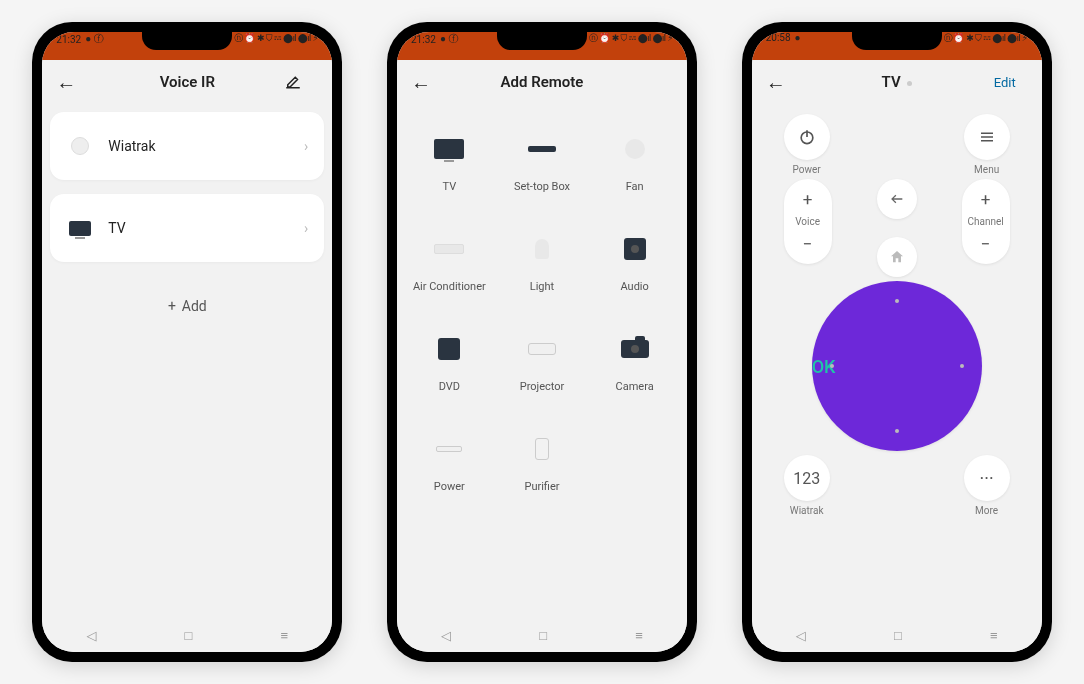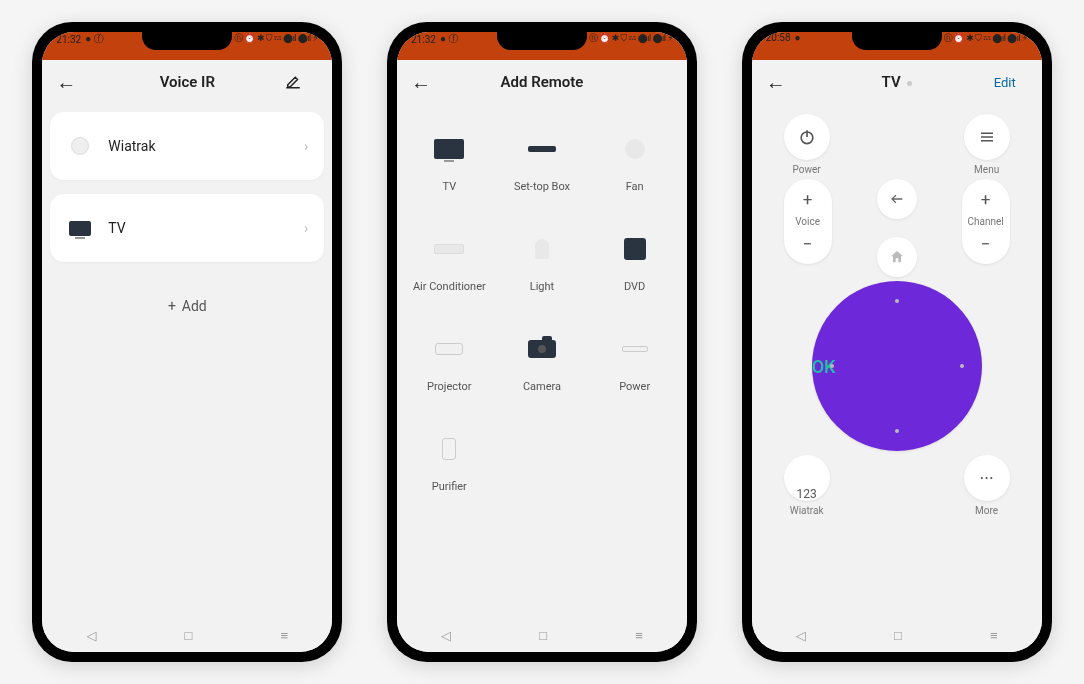--- a/index.html
+++ b/index.html
@@ -274,20 +274,26 @@
           <div class="remote-label">Air Conditioner</div>
         </div>
         <div class="remote-item">
           <div class="remote-icon">
               <div class="ic-light"></div>
             </div>
           <div class="remote-label">Light</div>
         </div>
         <div class="remote-item">
           <div class="remote-icon">
+              <div class="ic-audio"></div>
+            </div>
+          <div class="remote-label">Audio</div>
+        </div>
+        <div class="remote-item">
+          <div class="remote-icon">
               <div class="ic-dvd"></div>
             </div>
           <div class="remote-label">DVD</div>
         </div>
         <div class="remote-item">
           <div class="remote-icon">
               <div class="ic-proj"></div>
             </div>
           <div class="remote-label">Projector</div>
         </div>
@@ -391,21 +397,21 @@
           <div class="dpad-dot up"></div>
           <div class="dpad-dot down"></div>
           <div class="dpad-dot left"></div>
           <div class="dpad-dot right"></div>
           <div class="dpad-ok">OK</div>
         </div>
       </div>
 
       <div class="rc-row">
         <div class="rc-col">
-          <div class="rc-btn" style="font-size:12px;align-items:flex-end;">
+          <div class="rc-btn" style="font-size:16px;">
               <span>123</span>
             </div>
           <div class="rc-label">Wiatrak</div>
         </div>
         <div class="rc-col">
           <div class="rc-btn">
               <span>···</span>
             </div>
           <div class="rc-label">More</div>
         </div>

